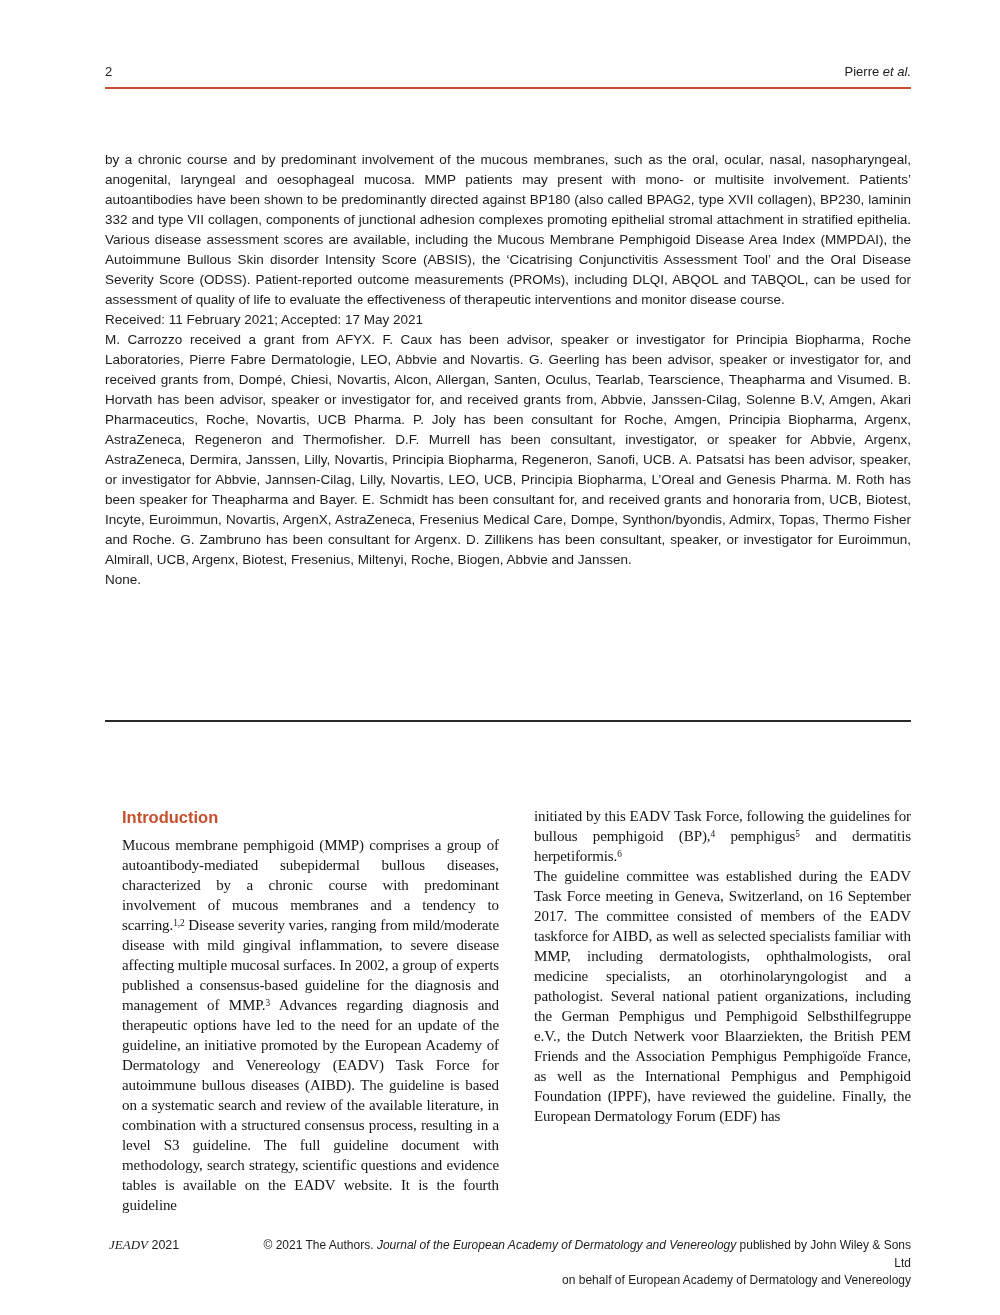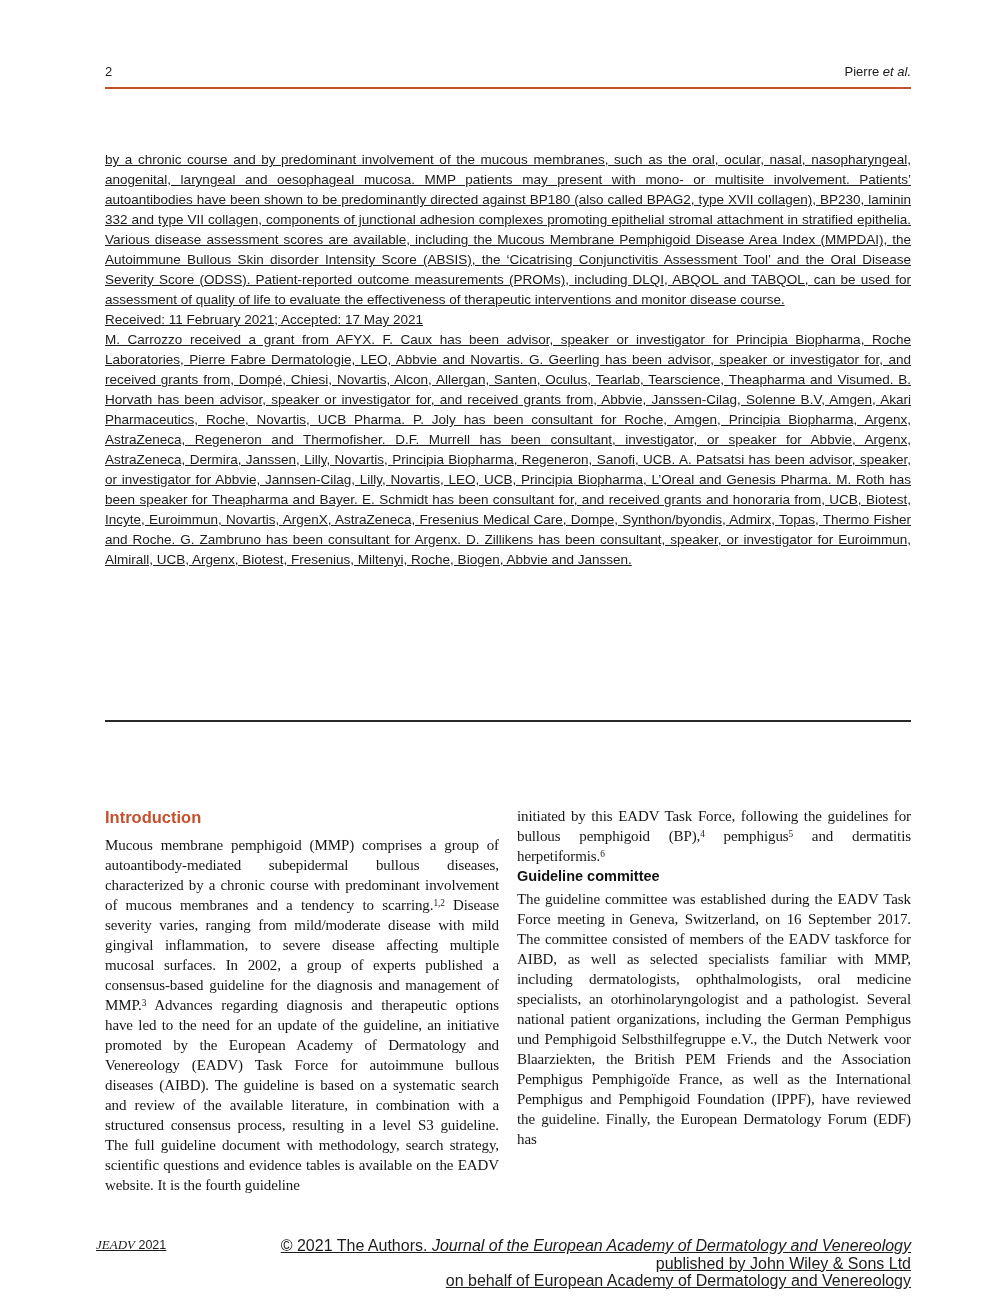--- a/index.html
+++ b/index.html
@@ -12,95 +12,95 @@
     position:absolute;left:105px;right:89px;top:64px;
     display:flex;justify-content:space-between;align-items:baseline;
     font-size:13px;color:#1c1c1c;
   }
   .header-rule{
     position:absolute;left:105px;right:89px;top:87px;height:2px;background:#c6502e;
   }
   
   .frontmatter{
     position:absolute;left:105px;right:89px;top:150px;
-    font-size:13.5px;line-height:20px;color:#1c1c1c;text-decoration:underline;
+    font-size:13.5px;line-height:20px;color:#1c1c1c;
   }
   .fm-para{text-align:justify;margin:0;}
   .received-line{margin:0;}
   .fm-heading{
     font-size:17px;font-weight:bold;color:#c6502e;
     margin:21px 0 8px 0;line-height:20px;
   }
   
   .section-rule{
     position:absolute;left:105px;right:89px;top:720px;height:2px;background:#2a2a2a;
   }
   
   .columns{
     position:absolute;left:105px;right:89px;top:806px;
     display:flex;gap:18px;
   }
   .col{flex:1;min-width:0;}
   .serif{
     font-family:"Liberation Serif", serif;font-size:15px;line-height:20px;
-    color:#161616;text-align:justify;letter-spacing:-0.1px;
+    color:#161616;text-align:justify;letter-spacing:-0.1px;margin-left:17px;
   }
   .serif p{margin:0;}
   .col-heading{
     font-family:"Liberation Sans", sans-serif;font-size:16.5px;font-weight:bold;
     color:#c6502e;margin:0 0 7px 0;line-height:22px;letter-spacing:0;text-align:left;
   }
   .methods-heading{margin-top:24px;margin-bottom:22px;}
   .sub-heading{
     font-family:"Liberation Sans", sans-serif;font-size:14.5px;font-weight:bold;
     color:#121212;margin:0 0 3px 0;line-height:20px;letter-spacing:0;text-align:left;
   }
   sup{font-size:0.62em;line-height:0;position:relative;top:-0.45em;vertical-align:baseline;}
   
   .page-footer{
-    position:absolute;left:96px;right:89px;top:1237px;
+    position:absolute;left:109px;right:89px;top:1237px;
     display:flex;justify-content:space-between;align-items:flex-start;
-    font-size:12px;color:#1c1c1c;text-decoration:underline;
+    font-size:12px;color:#1c1c1c;
   }
   .footer-journal{white-space:nowrap;font-size:12.5px;}
   .footer-journal .j-italic{font-family:"Liberation Serif", serif;font-style:italic;font-size:13px;}
   .footer-copyright{
-    text-align:right;font-size:16px;line-height:17.5px;max-width:660px;
+    text-align:right;font-size:12px;line-height:17.5px;max-width:660px;
   }
   .i{font-style:italic;}
 </style>
 </head>
 <body>
 
 <div class="page">
 
   <div class="page-header">
     <span>2</span>
     <span><span>Pierre </span><span class="i">et al.</span></span>
   </div>
   <div class="header-rule"></div>
 
   <div class="frontmatter">
     <p class="fm-para">by a chronic course and by predominant involvement of the mucous membranes, such as the oral, ocular, nasal, nasopharyngeal, anogenital, laryngeal and oesophageal mucosa. MMP patients may present with mono- or multisite involvement. Patients’ autoantibodies have been shown to be predominantly directed against BP180 (also called BPAG2, type XVII collagen), BP230, laminin 332 and type VII collagen, components of junctional adhesion complexes promoting epithelial stromal attachment in stratified epithelia. Various disease assessment scores are available, including the Mucous Membrane Pemphigoid Disease Area Index (MMPDAI), the Autoimmune Bullous Skin disorder Intensity Score (ABSIS), the ‘Cicatrising Conjunctivitis Assessment Tool’ and the Oral Disease Severity Score (ODSS). Patient-reported outcome measurements (PROMs), including DLQI, ABQOL and TABQOL, can be used for assessment of quality of life to evaluate the effectiveness of therapeutic interventions and monitor disease course.</p>
     <p class="received-line">Received: 11 February 2021; Accepted: 17 May 2021</p>
 
     <p class="fm-para">M. Carrozzo received a grant from AFYX. F. Caux has been advisor, speaker or investigator for Principia Biopharma, Roche Laboratories, Pierre Fabre Dermatologie, LEO, Abbvie and Novartis. G. Geerling has been advisor, speaker or investigator for, and received grants from, Dompé, Chiesi, Novartis, Alcon, Allergan, Santen, Oculus, Tearlab, Tearscience, Theapharma and Visumed. B. Horvath has been advisor, speaker or investigator for, and received grants from, Abbvie, Janssen-Cilag, Solenne B.V, Amgen, Akari Pharmaceutics, Roche, Novartis, UCB Pharma. P. Joly has been consultant for Roche, Amgen, Principia Biopharma, Argenx, AstraZeneca, Regeneron and Thermofisher. D.F. Murrell has been consultant, investigator, or speaker for Abbvie, Argenx, AstraZeneca, Dermira, Janssen, Lilly, Novartis, Principia Biopharma, Regeneron, Sanofi, UCB. A. Patsatsi has been advisor, speaker, or investigator for Abbvie, Jannsen-Cilag, Lilly, Novartis, LEO, UCB, Principia Biopharma, L’Oreal and Genesis Pharma. M. Roth has been speaker for Theapharma and Bayer. E. Schmidt has been consultant for, and received grants and honoraria from, UCB, Biotest, Incyte, Euroimmun, Novartis, ArgenX, AstraZeneca, Fresenius Medical Care, Dompe, Synthon/byondis, Admirx, Topas, Thermo Fisher and Roche. G. Zambruno has been consultant for Argenx. D. Zillikens has been consultant, speaker, or investigator for Euroimmun, Almirall, UCB, Argenx, Biotest, Fresenius, Miltenyi, Roche, Biogen, Abbvie and Janssen.</p>
 
+    <p class="fm-para">None.</p>
   </div>
 
   <div class="section-rule"></div>
 
   <div class="columns">
     <div class="col serif">
       <h2 class="col-heading">Introduction</h2>
       <p><span>Mucous membrane pemphigoid (MMP) comprises a group of autoantibody-mediated subepidermal bullous diseases, characterized by a chronic course with predominant involvement of mucous membranes and a tendency to scarring.</span><sup>1,2</sup><span> Disease severity varies, ranging from mild/moderate disease with mild gingival inflammation, to severe disease affecting multiple mucosal surfaces. In 2002, a group of experts published a consensus-based guideline for the diagnosis and management of MMP.</span><sup>3</sup><span> Advances regarding diagnosis and therapeutic options have led to the need for an update of the guideline, an initiative promoted by the European Academy of Dermatology and Venereology (EADV) Task Force for autoimmune bullous diseases (AIBD). The guideline is based on a systematic search and review of the available literature, in combination with a structured consensus process, resulting in a level S3 guideline. The full guideline document with methodology, search strategy, scientific questions and evidence tables is available on the EADV website. It is the fourth guideline</span></p>
     </div>
     <div class="col serif">
       <p><span>initiated by this EADV Task Force, following the guidelines for bullous pemphigoid (BP),</span><sup>4</sup><span> pemphigus</span><sup>5</sup><span> and dermatitis herpetiformis.</span><sup>6</sup></p>
-      <h3 class="sub-heading">Guideline committee</h3>
       <p>The guideline committee was established during the EADV Task Force meeting in Geneva, Switzerland, on 16 September 2017. The committee consisted of members of the EADV taskforce for AIBD, as well as selected specialists familiar with MMP, including dermatologists, ophthalmologists, oral medicine specialists, an otorhinolaryngologist and a pathologist. Several national patient organizations, including the German Pemphigus und Pemphigoid Selbsthilfegruppe e.V., the Dutch Netwerk voor Blaarziekten, the British PEM Friends and the Association Pemphigus Pemphigoïde France, as well as the International Pemphigus and Pemphigoid Foundation (IPPF), have reviewed the guideline. Finally, the European Dermatology Forum (EDF) has</p>
     </div>
   </div>
 
   <div class="page-footer">
     <span class="footer-journal"><span class="i j-italic">JEADV</span><span> 2021</span></span>
     <span class="footer-copyright">
       <span><span>© 2021 The Authors. </span><span class="i">Journal of the European Academy of Dermatology and Venereology</span><span> published by John Wiley &amp; Sons Ltd</span></span><br>
       <span>on behalf of European Academy of Dermatology and Venereology</span>
     </span>

